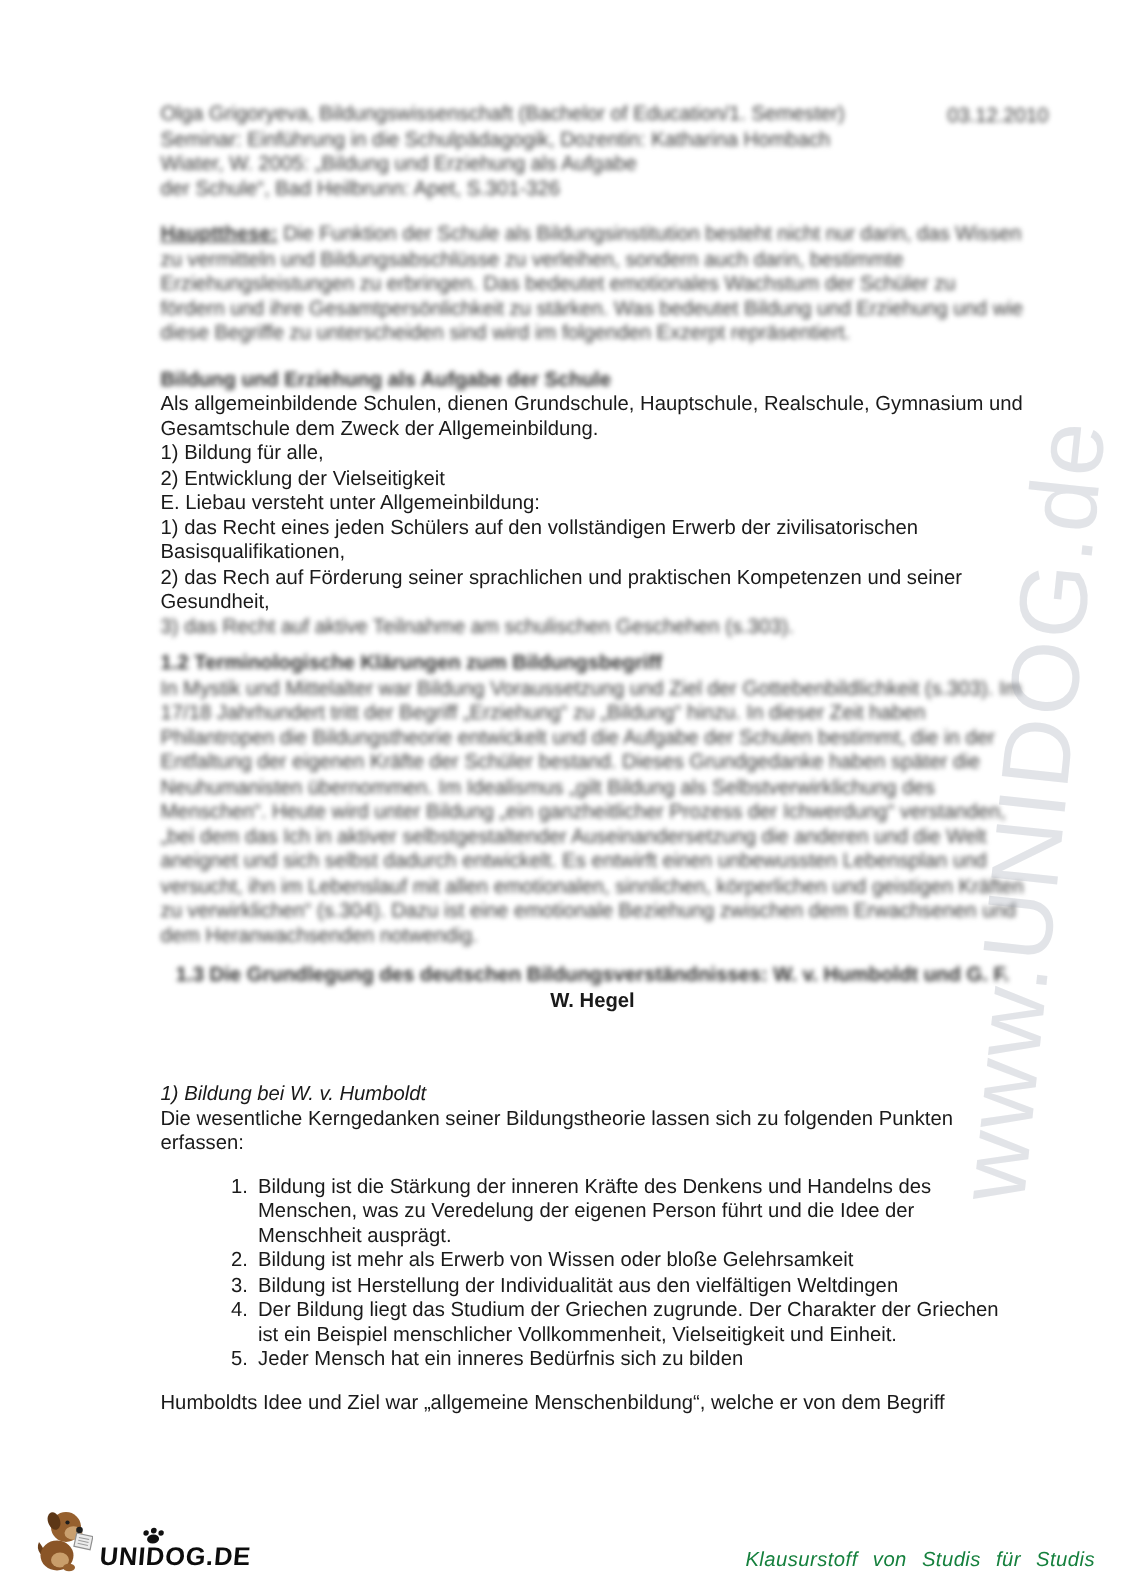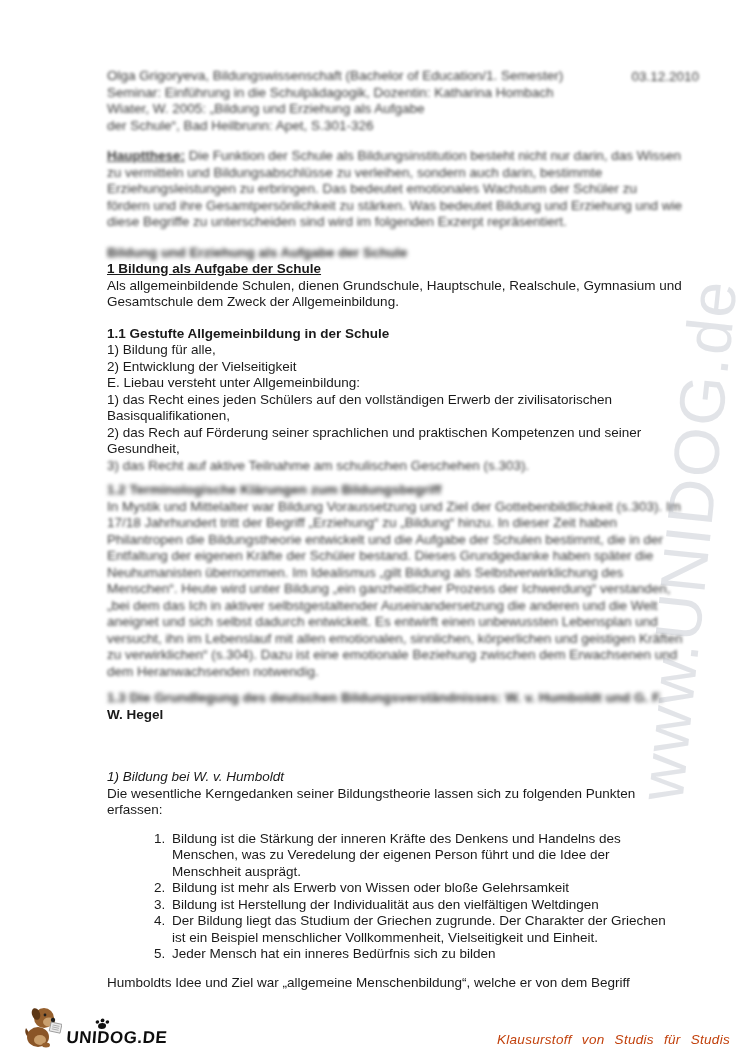--- a/index.html
+++ b/index.html
@@ -8,41 +8,41 @@
     background:#ffffff; font-family:"Liberation Sans", sans-serif;
     font-size:13.5px; line-height:16.5px; color:#1a1a1a;
   }
   .content { position:absolute; left:107px; top:68px; width:576px; }
   p, .line { margin:0; }
   .b { font-weight:bold; }
   .u { text-decoration:underline; }
   .it { font-style:italic;margin-top:46px; }
   .blur { filter:blur(1.6px); color:#3a3a3a; }
   .blur-h { filter:blur(1.9px); color:#303030; } .mt8 { margin-top:8px; }
-  .mt10 { margin-top:10px; } .mt14 { margin-top:14px; } .mt15 { margin-top:15px; }
+  .mt10 { margin-top:10px;text-align:center; } .mt14 { margin-top:14px; } .mt15 { margin-top:15px; }
   .doc-header { position:relative; }
   .doc-date { position:absolute; right:-16px; top:1px; }
   ol.points { margin:12px; padding-left:50px; }
   ol.points li { padding-left:3px; }
   .watermark {
     position:absolute; left:688px; top:540px;
     transform:translate(-50%,-50%) rotate(-84deg);
     font-size:64px; letter-spacing:2px; white-space:nowrap;
     color:rgba(160,166,178,0.30); z-index:3; pointer-events:none;
   }
   .footer-logo { position:absolute; left:24px; bottom:8px; display:flex; align-items:flex-end; z-index:2; }
   .logo-text {
     position:relative; margin-left:5px; margin-bottom:6px; padding-top:12px;
     font-weight:800; font-size:17px; letter-spacing:0.5px; color:#0d0d0d;
     transform:skewX(-5deg);
   }
   .paw { position:absolute; left:27px; top:-1px; }
   .slogan {
     position:absolute; right:20px; bottom:12px; z-index:2;
-    font-style:italic; font-size:13.5px; color:#c2410c;
+    font-style:italic; font-size:13.5px; color:#15803d;
     word-spacing:6px; letter-spacing:0.3px;
   }
 </style>
 </head>
 <body>
 
 <div class="page">
 
   <div class="watermark">www.UNIDOG.de</div>
 
@@ -52,24 +52,22 @@
       <div class="line">Olga Grigoryeva, Bildungswissenschaft (Bachelor of Education/1. Semester)</div>
       <div class="line">Seminar: Einführung in die Schulpädagogik, Dozentin: Katharina Hombach</div>
       <div class="line">Wiater, W. 2005: „Bildung und Erziehung als Aufgabe</div>
       <div class="line">der Schule“, Bad Heilbrunn: Apet, S.301-326</div>
       <span class="doc-date">03.12.2010</span>
     </div>
 
     <p class="blur mt14"><span class="b u">Hauptthese:</span> <span>Die Funktion der Schule als Bildungsinstitution besteht nicht nur darin, das Wissen zu vermitteln und Bildungsabschlüsse zu verleihen, sondern auch darin, bestimmte Erziehungsleistungen zu erbringen. Das bedeutet emotionales Wachstum der Schüler zu fördern und ihre Gesamtpersönlichkeit zu stärken. Was bedeutet Bildung und Erziehung und wie diese Begriffe zu unterscheiden sind wird im folgenden Exzerpt repräsentiert.</span></p>
 
     <div class="b blur-h mt14">Bildung und Erziehung als Aufgabe der Schule</div>
-    <div class="b u">1 Bildung als Aufgabe der Schule</div>
     <p>Als allgemeinbildende Schulen, dienen Grundschule, Hauptschule, Realschule, Gymnasium und Gesamtschule dem Zweck der Allgemeinbildung.</p>
 
-    <div class="b mt15">1.1 Gestufte Allgemeinbildung in der Schule</div>
     <div class="line">1) Bildung für alle,</div>
     <div class="line">2) Entwicklung der Vielseitigkeit</div>
     <div class="line">E. Liebau versteht unter Allgemeinbildung:</div>
     <div class="line">1) das Recht eines jeden Schülers auf den vollständigen Erwerb der zivilisatorischen Basisqualifikationen,</div>
     <div class="line">2) das Rech auf Förderung seiner sprachlichen und praktischen Kompetenzen und seiner Gesundheit,</div>
     <div class="line blur">3) das Recht auf aktive Teilnahme am schulischen Geschehen (s.303).</div>
 
     <div class="b blur-h mt8">1.2 Terminologische Klärungen zum Bildungsbegriff</div>
     <p class="blur">In Mystik und Mittelalter war Bildung Voraussetzung und Ziel der Gottebenbildlichkeit (s.303). Im 17/18 Jahrhundert tritt der Begriff „Erziehung“ zu „Bildung“ hinzu. In dieser Zeit haben Philantropen die Bildungstheorie entwickelt und die Aufgabe der Schulen bestimmt, die in der Entfaltung der eigenen Kräfte der Schüler bestand. Dieses Grundgedanke haben später die Neuhumanisten übernommen. Im Idealismus „gilt Bildung als Selbstverwirklichung des Menschen“. Heute wird unter Bildung „ein ganzheitlicher Prozess der Ichwerdung“ verstanden, „bei dem das Ich in aktiver selbstgestaltender Auseinandersetzung die anderen und die Welt aneignet und sich selbst dadurch entwickelt. Es entwirft einen unbewussten Lebensplan und versucht, ihn im Lebenslauf mit allen emotionalen, sinnlichen, körperlichen und geistigen Kräften zu verwirklichen“ (s.304). Dazu ist eine emotionale Beziehung zwischen dem Erwachsenen und dem Heranwachsenden notwendig.</p>
 

